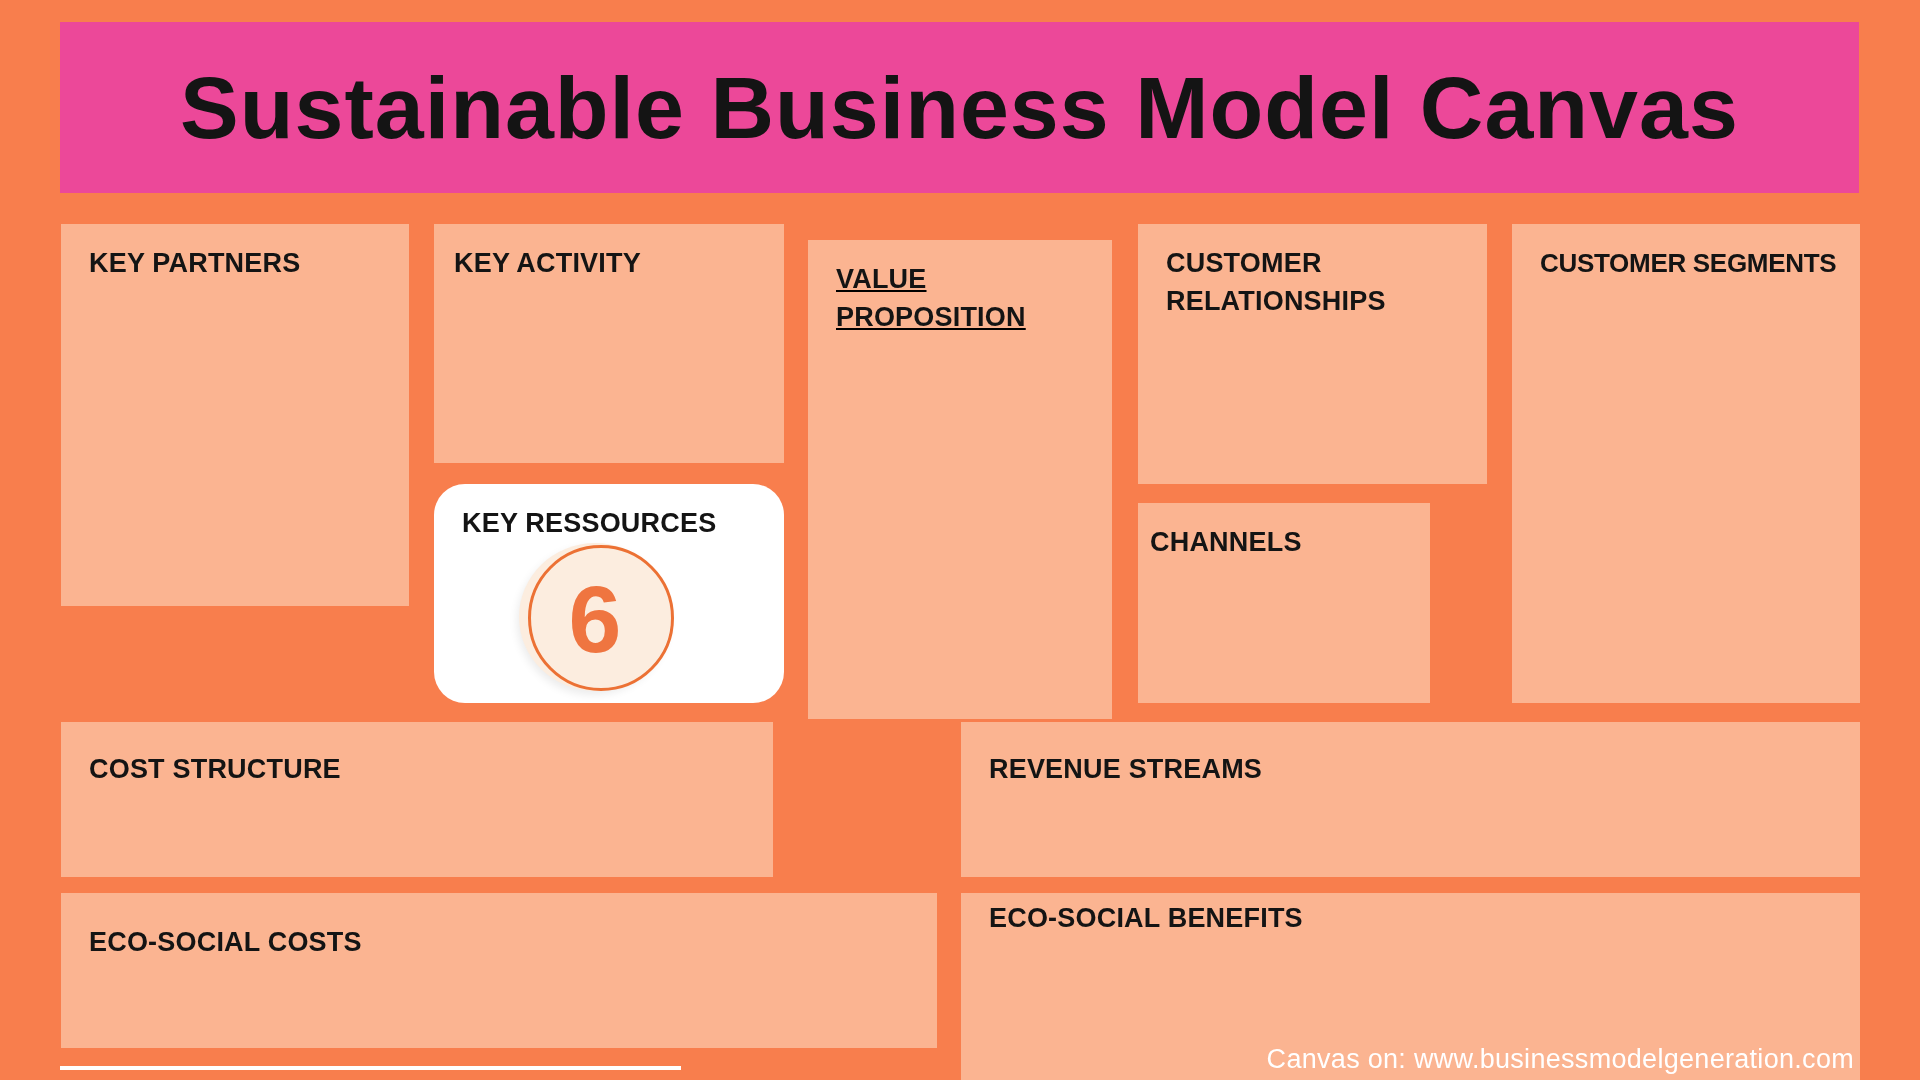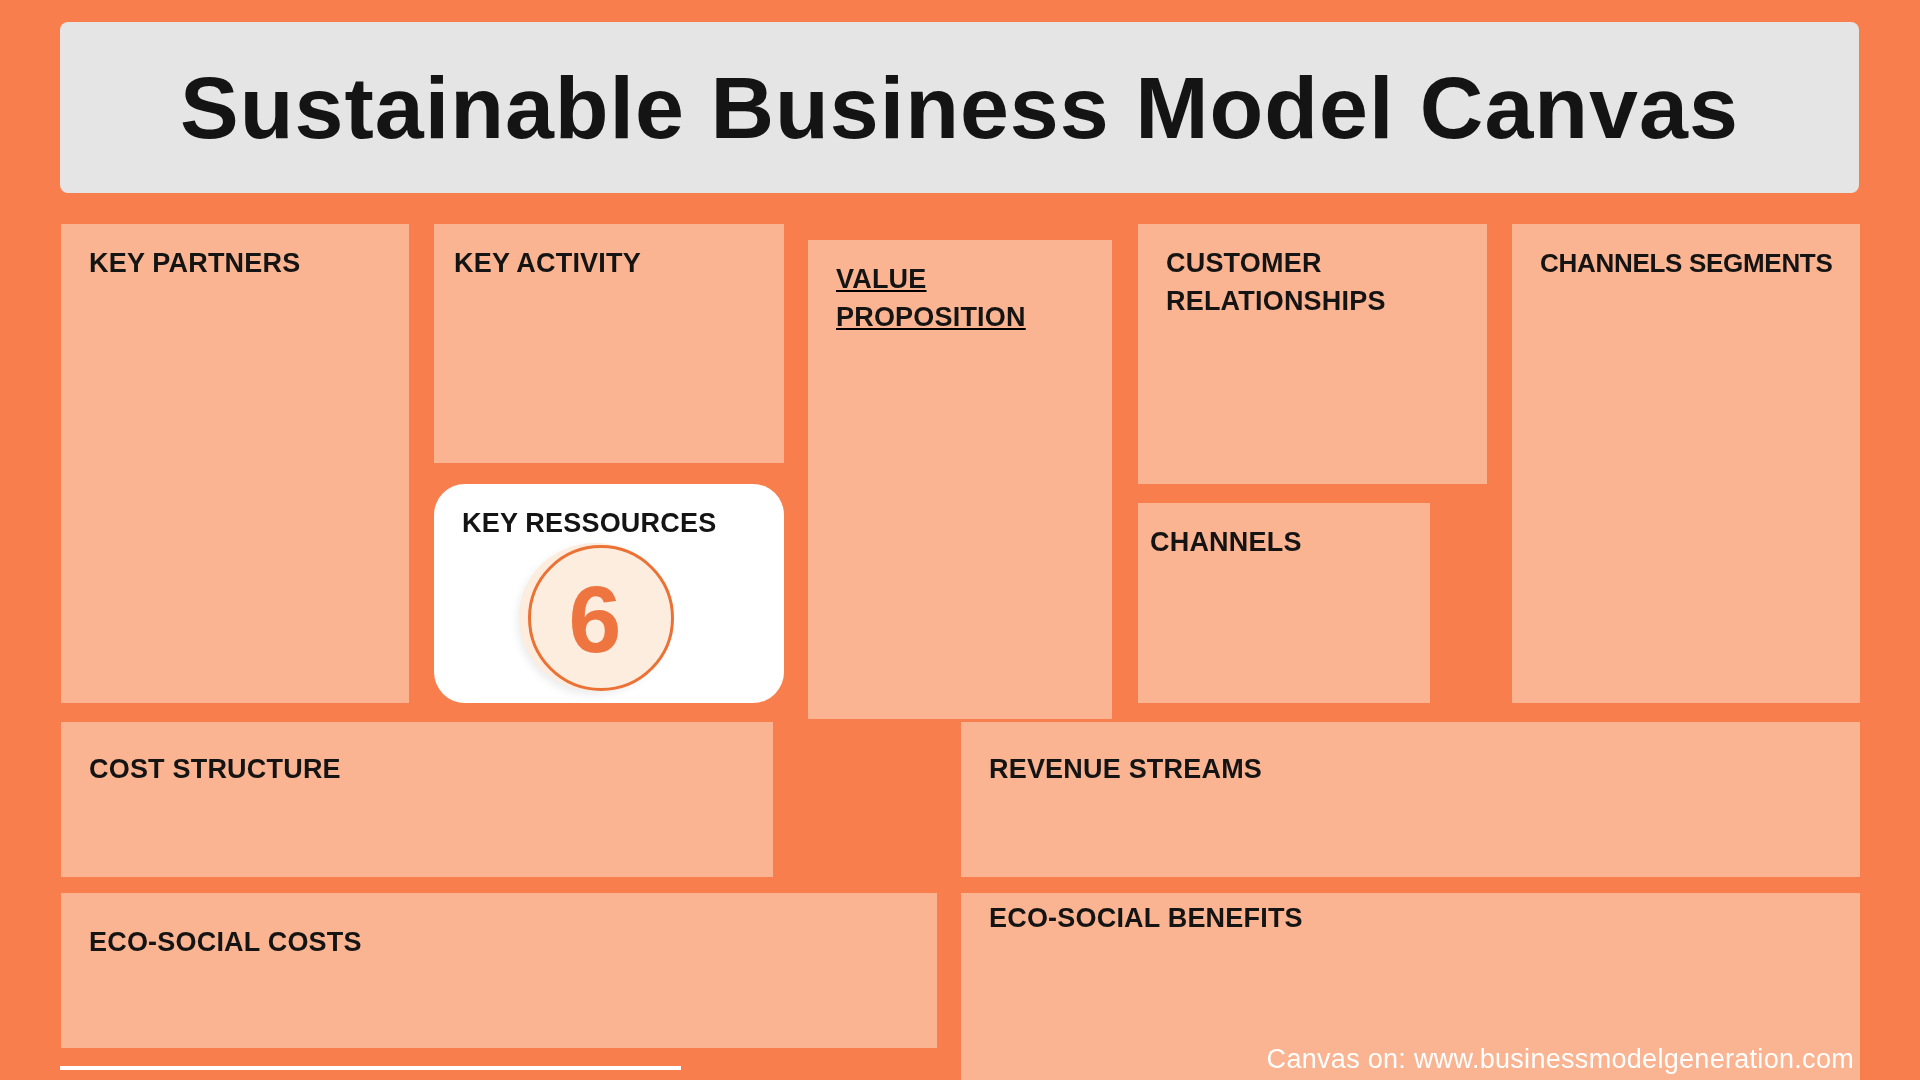--- a/index.html
+++ b/index.html
@@ -4,36 +4,36 @@
 <style>
   html,body{margin:0;padding:0;background:#333;}
   #stage{
     position:relative;width:1920px;height:1080px;overflow:hidden;
     background:#F87E4D;
     font-family:"Liberation Sans", sans-serif;
   }
   
   #title-bar{
     position:absolute;left:60px;top:22px;width:1799px;height:171px;
-    background:#e5e5e5;display:flex;align-items:center;justify-content:center;border-radius:8px;
+    background:#ec4899;display:flex;align-items:center;justify-content:center;
   }
   #title-bar .title-text{
     font-size:88px;font-weight:bold;letter-spacing:1px;color:#141414;white-space:nowrap;
   }
   
   .cell{
     position:absolute;background:#FBB491;box-sizing:border-box;
     padding:20px 28px;
   }
   .cell-label{
     font-weight:bold;font-size:27px;line-height:38px;letter-spacing:0.2px;color:#141414;
   }
   .cell-label.tight{font-size:26px;letter-spacing:-0.3px;white-space:nowrap;}
   
-  #cell-key-partners          {left:61px;  top:224px; width:348px; height:479px;}
+  #cell-key-partners          {left:61px;  top:224px; width:348px; height:382px;}
   #cell-key-activity          {left:434px; top:224px; width:350px; height:239px;padding-left:20px;}
   #cell-key-ressources        {left:434px; top:484px; width:350px; height:219px; background:#FFFFFF;border-radius:31px;}
   #cell-value-proposition     {left:808px; top:240px; width:304px; height:479px;text-decoration:underline;}
   #cell-customer-relationships{left:1138px;top:224px; width:349px; height:260px;}
   #cell-channels              {left:1138px;top:503px; width:292px; height:200px;padding-left:12px;}
   #cell-customer-segments     {left:1512px;top:224px; width:348px; height:479px;}
   #cell-cost-structure        {left:61px;  top:722px; width:712px; height:155px; padding-top:28px;}
   #cell-revenue-streams       {left:961px; top:722px; width:899px; height:155px; padding-top:28px;}
   #cell-eco-social-costs      {left:61px;  top:893px; width:876px; height:155px; padding-top:30px;}
   #cell-eco-social-benefits   {left:961px; top:893px; width:899px; height:192px; padding-top:6px;}
@@ -93,21 +93,21 @@
 
   <div class="cell" id="cell-customer-relationships">
     <div class="cell-label">CUSTOMER RELATIONSHIPS</div>
   </div>
 
   <div class="cell" id="cell-channels">
     <div class="cell-label">CHANNELS</div>
   </div>
 
   <div class="cell" id="cell-customer-segments">
-    <div class="cell-label tight">CHANNELS SEGMENTS</div>
+    <div class="cell-label tight">CUSTOMER SEGMENTS</div>
   </div>
 
   <div class="cell" id="cell-cost-structure">
     <div class="cell-label">COST STRUCTURE</div>
   </div>
 
   <div class="cell" id="cell-revenue-streams">
     <div class="cell-label">REVENUE STREAMS</div>
   </div>
 

